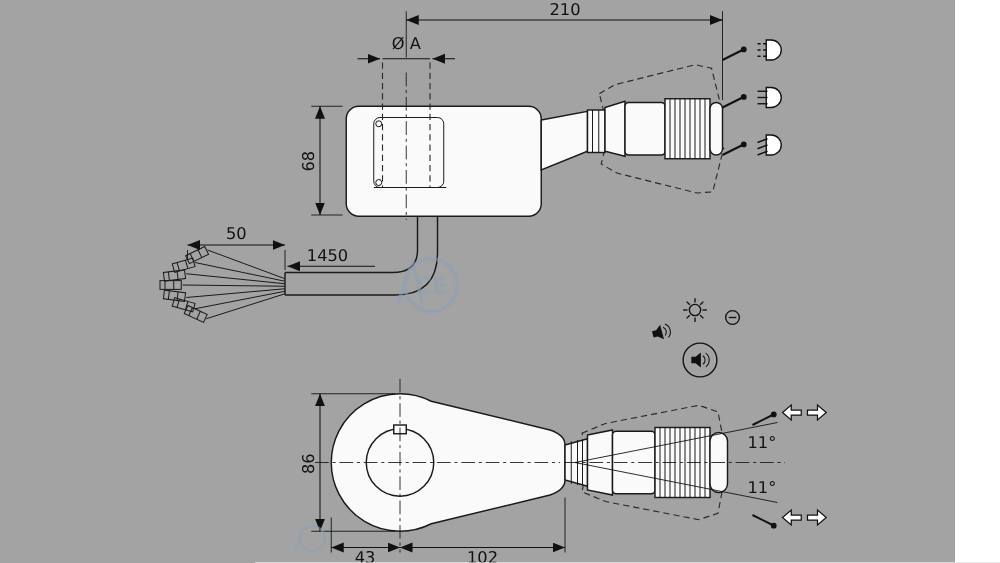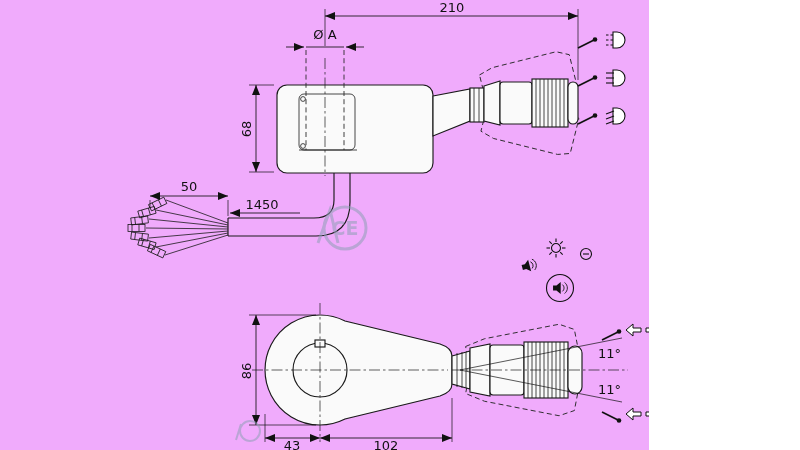--- a/index.html
+++ b/index.html
@@ -1,16 +1,16 @@
 <!DOCTYPE html>
 <html><head>
 <meta charset="utf-8">
 <style>
   html,body{margin:0;padding:0;background:#ffffff;}
-  .stage{width:649px;height:450px;position:relative;background:#f0abfc;overflow:hidden;}
+  .stage{width:764px;height:450px;position:relative;background:#a3a3a3;overflow:hidden;}
   svg{display:block;}
   .ln{stroke:#1a1a1a;stroke-width:1.15;fill:none;}
   .fill{fill:#fafafa;stroke:#1a1a1a;stroke-width:1.15;}
   .thin{stroke:#1a1a1a;stroke-width:.8;fill:none;}
   .dash{stroke:#2a2a2a;stroke-width:.9;fill:none;stroke-dasharray:5 3.2;}
   .cl{stroke:#1a1a1a;stroke-width:.7;fill:none;stroke-dasharray:11 3 2.5 3;}
   .dim{stroke:#111;stroke-width:.85;fill:none;}
   .ext{stroke:#111;stroke-width:.7;fill:none;}
   text.t{font:13px "DejaVu Sans",sans-serif;fill:#111;}
   .knurl line{stroke:#1a1a1a;stroke-width:.8;}

